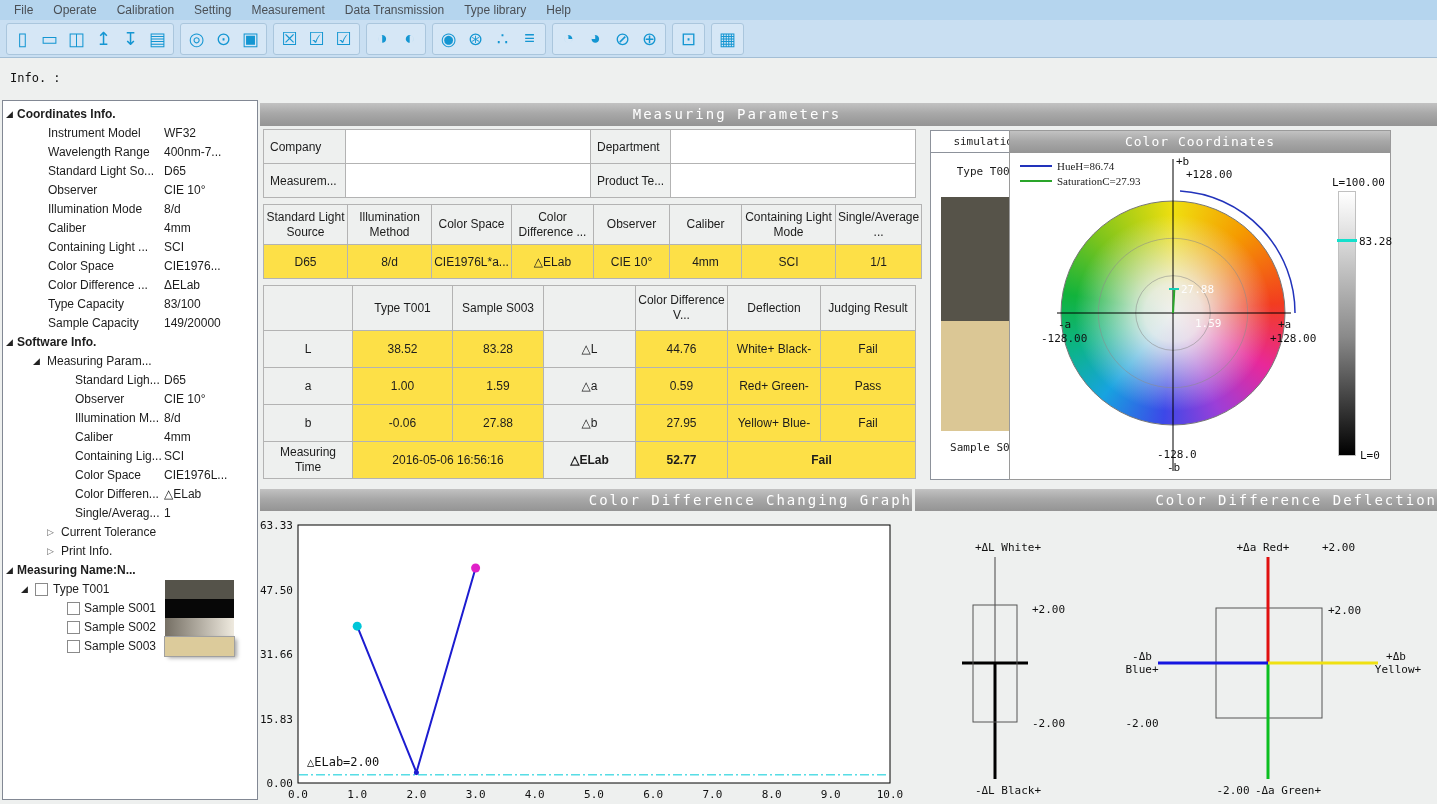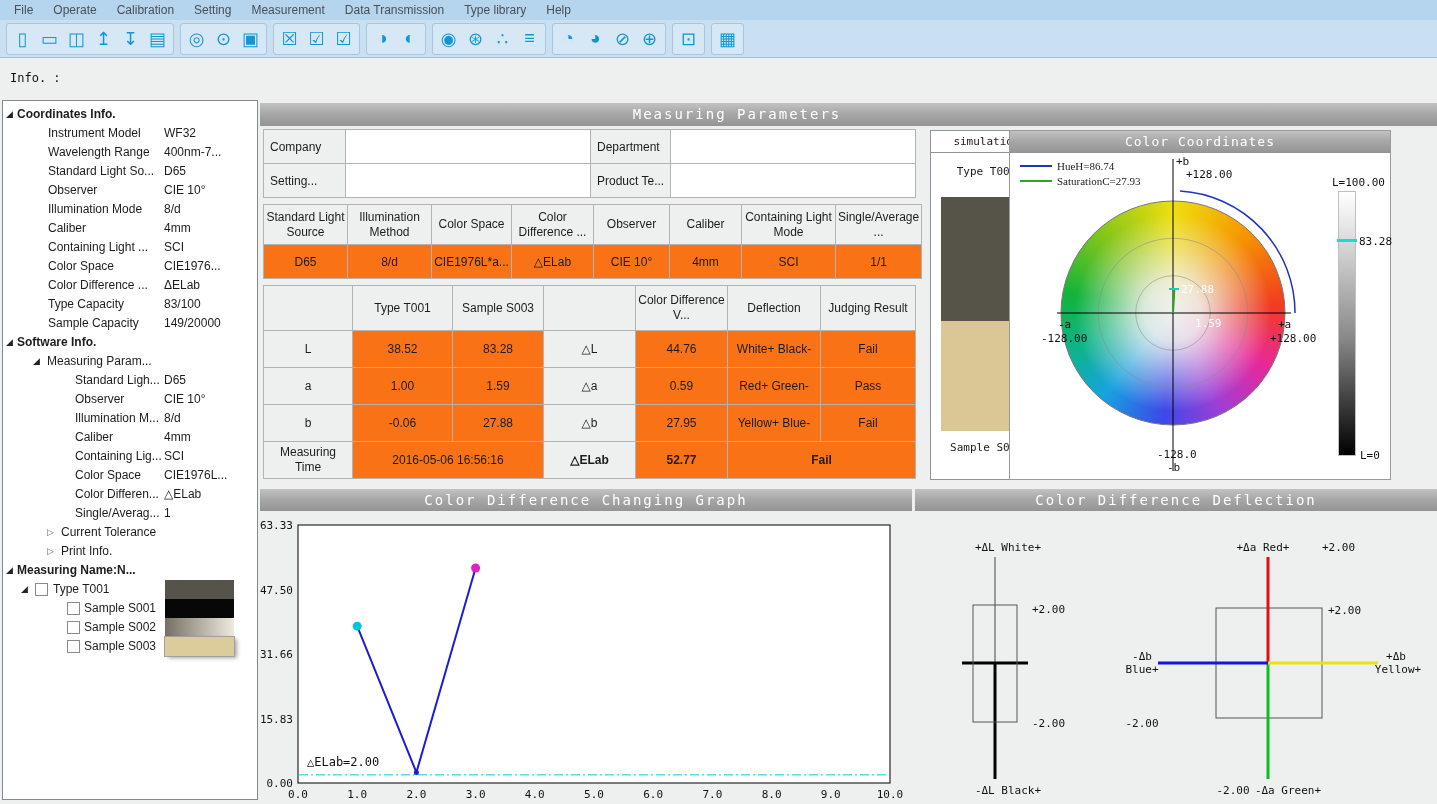--- a/index.html
+++ b/index.html
@@ -21,28 +21,28 @@
 .t-arrow{position:absolute;top:0;font-size:9px;color:#222}
 .t-arrow.col{color:#666}
 .t-label{position:absolute;top:0}
 .t-bold{font-weight:bold}
 .t-value{position:absolute;left:161px;top:0}
 .t-cb{position:absolute;top:3px;width:13px;height:13px;background:#fff;border:1px solid #8a8a8a}
 .t-swatch{position:absolute;left:162px;top:0;width:69px;height:19px}
 .t-swatch.sel{box-shadow:3px 2px 4px rgba(0,0,0,.35);outline:1px solid #a0a0a0}
 
 
-.hdr{position:absolute;height:22px;background:linear-gradient(180deg,#c2c2c2 0%,#a8a8a8 45%,#949494 100%);color:#fff;font-family:"DejaVu Sans Mono",monospace;font-size:14px;letter-spacing:2px;line-height:22px;text-align:center;overflow:hidden;white-space:nowrap}
+.hdr{position:absolute;height:22px;background:linear-gradient(180deg,#c2c2c2 0%,#a8a8a8 45%,#949494 100%);color:#fff;font-family:"DejaVu Sans Mono",monospace;font-size:14px;letter-spacing:2px;line-height:22px;text-align:right;overflow:hidden;white-space:nowrap}
 .hdr-main{left:260px;top:103px;width:1177px;height:23px;line-height:23px}
 .hdr-main span{position:absolute;left:477px;top:0;transform:translateX(-50%)}
 .graph-hdr{left:260px;top:489px;width:652px}
 .defl-hdr{left:915px;top:489px;width:522px}
 
 
-table.grid{position:absolute;border-collapse:collapse;background:#f97316}
+table.grid{position:absolute;border-collapse:collapse;background:#fde047}
 table.grid td,table.grid th{border:1px solid #b3b3b3;font-weight:normal;text-align:center;padding:0 2px;font-size:12px}
 table.grid th{background:#eef0ef;line-height:1.25}
 .form-table{left:263px;top:129px}
 .form-table td{height:34px;background:#fff}
 .form-table td.lbl{background:#eef0ef;text-align:left;padding-left:6px}
 .cell-input{width:100%;height:28px;border:none;outline:none;background:transparent;font-family:"Liberation Sans",sans-serif;font-size:12px}
 .params-table{left:263px;top:204px}
 .params-table th{height:40px}
 .params-table td{height:34px;white-space:nowrap;overflow:hidden}
 .results-table{left:263px;top:285px}
@@ -277,21 +277,21 @@
       <col style="width:245px">
     </colgroup>
   <tbody>
       <tr>
     <td class="lbl">Company</td>
     <td><input class="cell-input" value="" style=""></td>
     <td class="lbl">Department</td>
     <td><input class="cell-input" value="" style=""></td>
   </tr>
   <tr>
-    <td class="lbl">Setting...</td>
+    <td class="lbl">Measurem...</td>
     <td><input class="cell-input" value="" style=""></td>
     <td class="lbl">Product Te...</td>
     <td><input class="cell-input" value="" style=""></td>
   </tr>
 </tbody>
   </table>
 
 <table class="grid params-table">
   <colgroup>
       <col style="width:84px">

